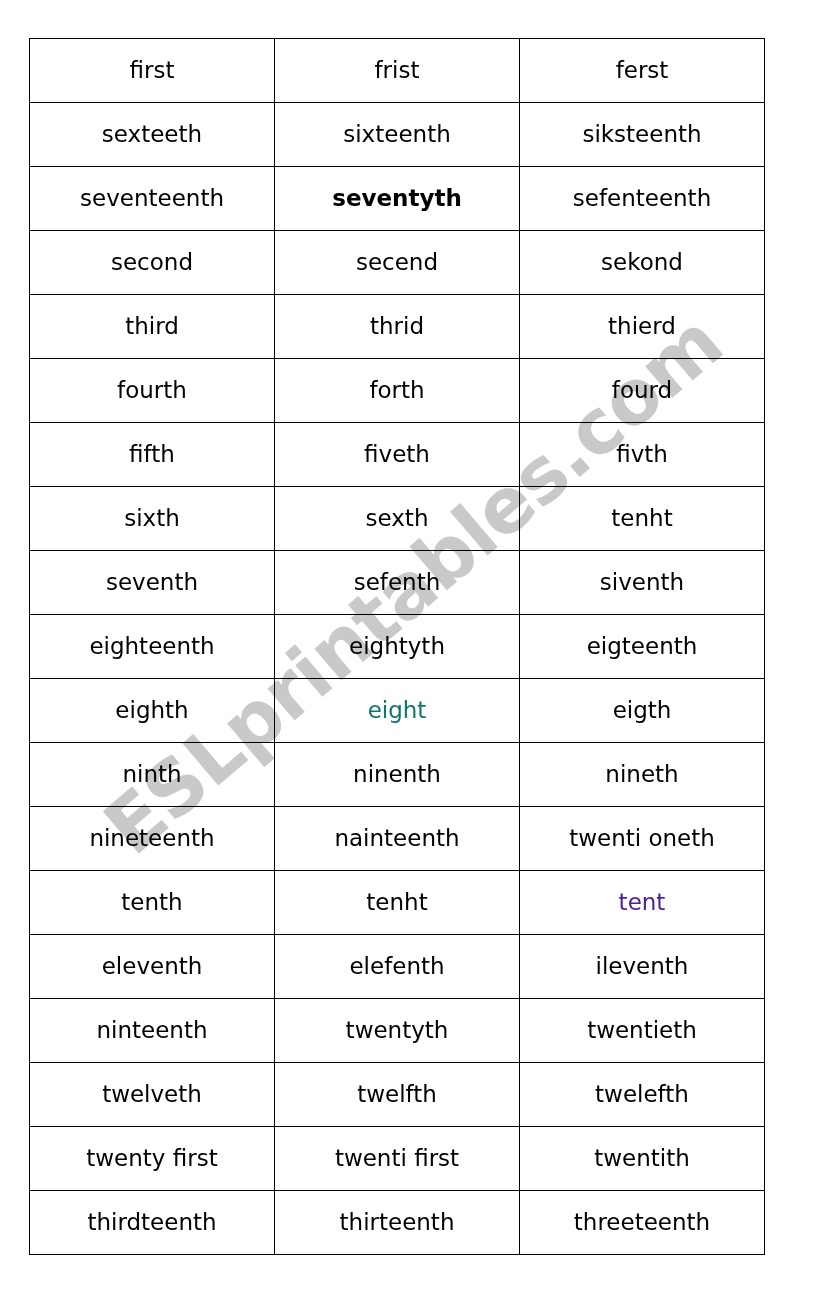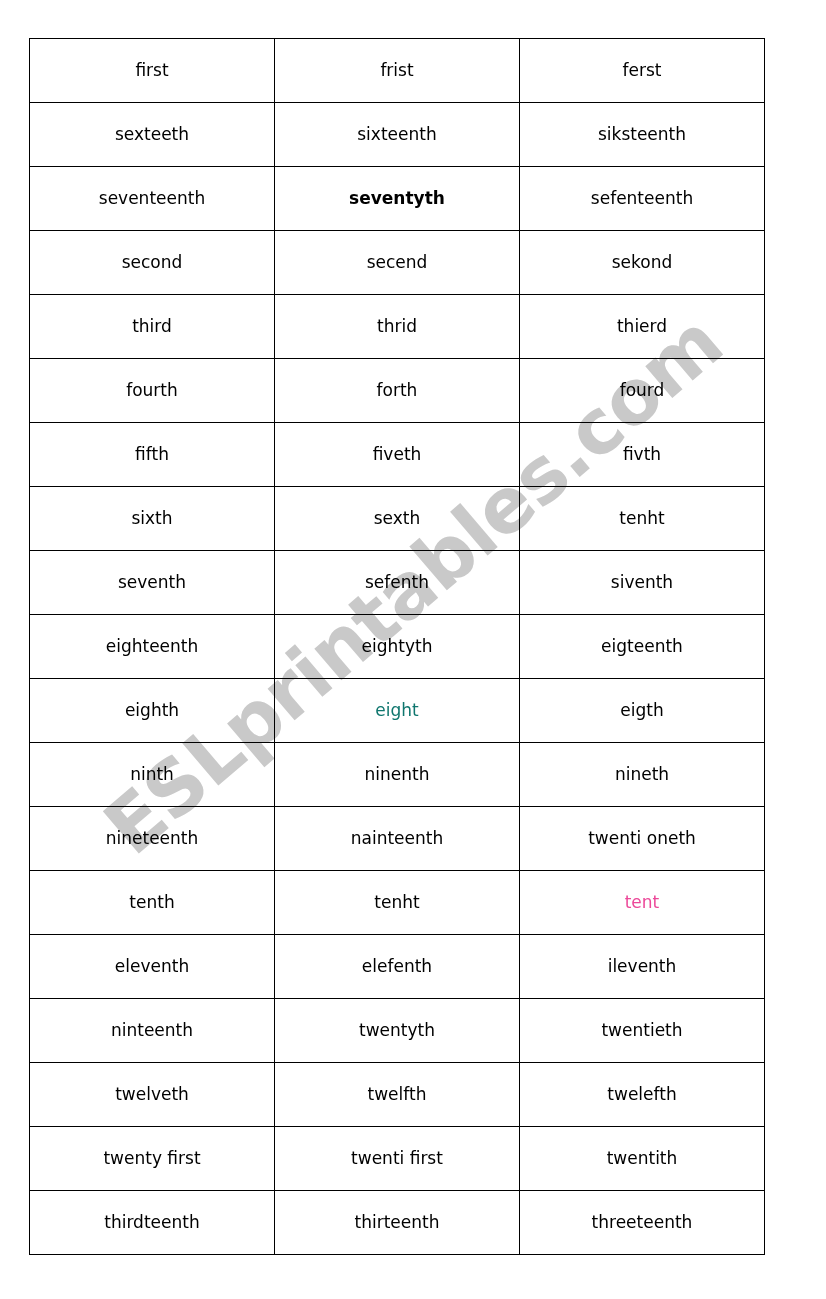--- a/index.html
+++ b/index.html
@@ -62,21 +62,21 @@
     width: 708px;
     table-layout: fixed;
     background: transparent;
   }
   table.word-table td {
     width: 236px;
     height: 63px;
     border: 1px solid #000000;
     text-align: center;
     vertical-align: middle;
-    font-size: 17px;
+    font-size: 23px;
     line-height: 1.1;
     color: #000000;
     background: transparent;
     padding: 0 4px;
     font-weight: 400;
   }
 </style>
 </head>
 <body>
 
@@ -150,21 +150,21 @@
           <td style="border-color: rgb(0, 0, 0); color: rgb(0, 0, 0);">nineth</td>
         </tr>
         <tr>
           <td style="border-color: rgb(0, 0, 0); color: rgb(0, 0, 0);">nineteenth</td>
           <td style="border-color: rgb(0, 0, 0); color: rgb(0, 0, 0);">nainteenth</td>
           <td style="border-color: rgb(0, 0, 0); color: rgb(0, 0, 0);">twenti oneth</td>
         </tr>
         <tr>
           <td style="border-color: rgb(0, 0, 0); color: rgb(0, 0, 0);">tenth</td>
           <td style="border-color: rgb(0, 0, 0); color: rgb(0, 0, 0);">tenht</td>
-          <td style="border-color: rgb(0, 0, 0); color: #ec4899;">tent</td>
+          <td style="border-color: rgb(0, 0, 0); color: #4c1d95;">tent</td>
         </tr>
         <tr>
           <td style="border-color: rgb(0, 0, 0); color: rgb(0, 0, 0);">eleventh</td>
           <td style="border-color: rgb(0, 0, 0); color: rgb(0, 0, 0);">elefenth</td>
           <td style="border-color: rgb(0, 0, 0); color: rgb(0, 0, 0);">ileventh</td>
         </tr>
         <tr>
           <td style="border-color: rgb(0, 0, 0); color: rgb(0, 0, 0);">ninteenth</td>
           <td style="border-color: rgb(0, 0, 0); color: rgb(0, 0, 0);">twentyth</td>
           <td style="border-color: rgb(0, 0, 0); color: rgb(0, 0, 0);">twentieth</td>

